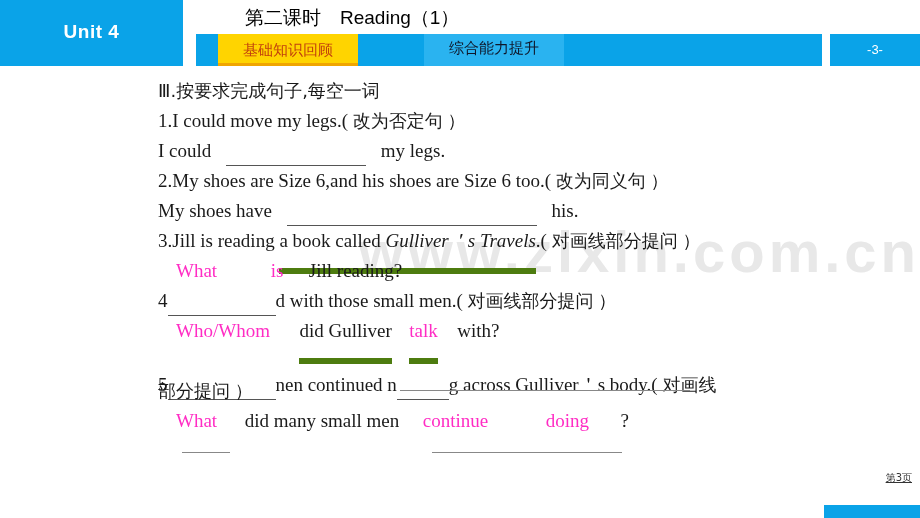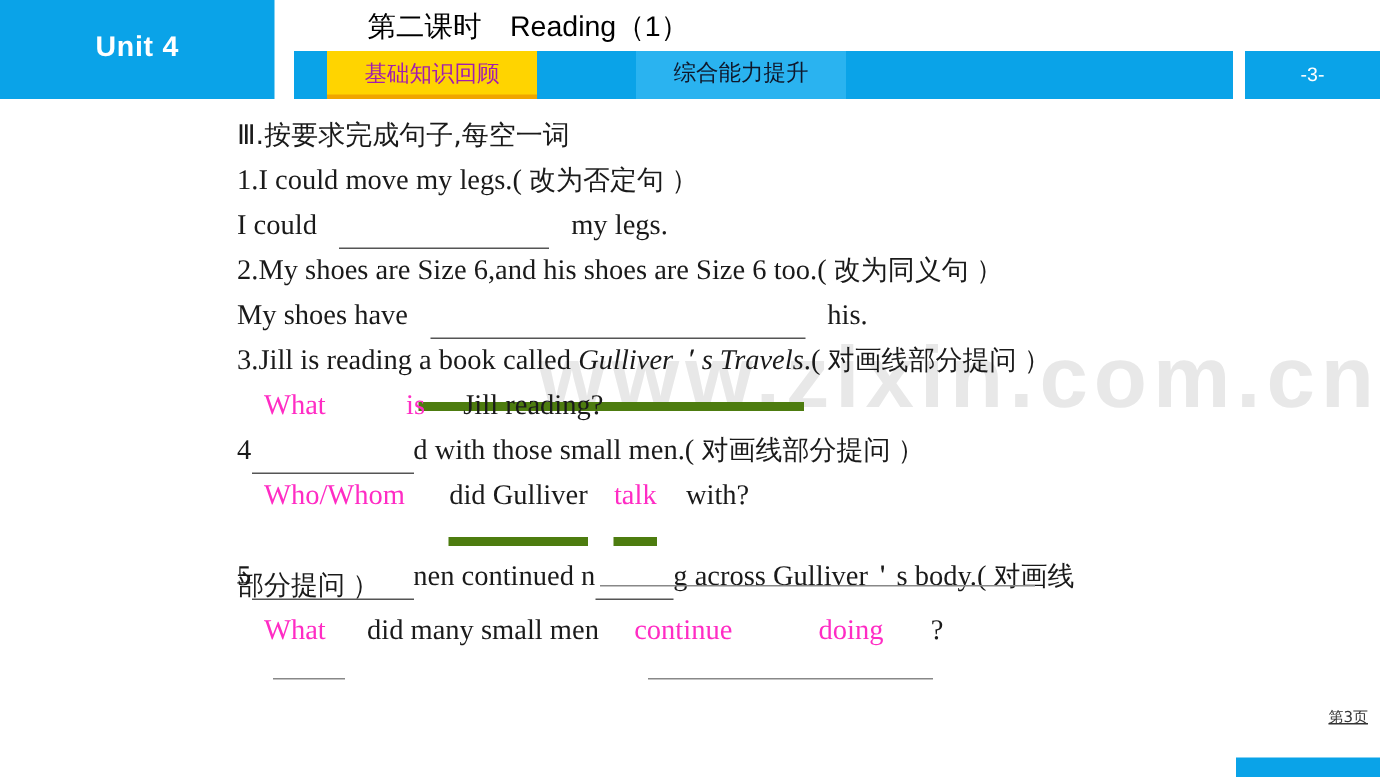--- a/index.html
+++ b/index.html
@@ -84,21 +84,21 @@
     line-height: 32px;
     text-align: center;
     font-family: "Liberation Sans", sans-serif;
     font-size: 15px;
     white-space: nowrap;
   }
   #tab-active {
     left: 22px;
     width: 140px;
     background: #ffd400;
-    color: #a21caf;
+    color: #c2410c;
     box-shadow: inset 0 -3px 0 #f0a500;
   }
   #tab-inactive {
     left: 228px;
     width: 140px;
     background: #2ab3f0;
     color: #0f172a;
     font-family: Liberation Mono, monospace;
   }
   #pagebadge {

